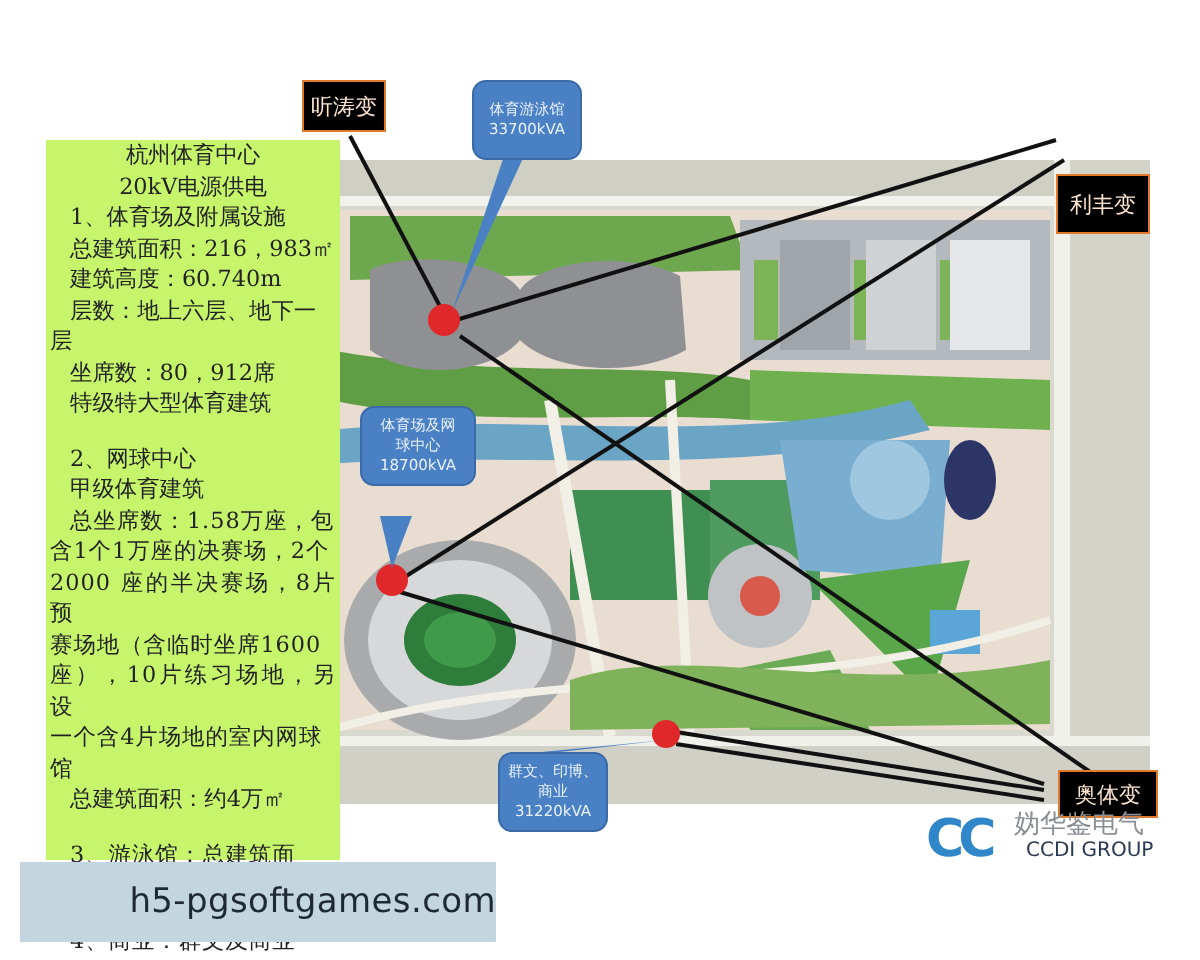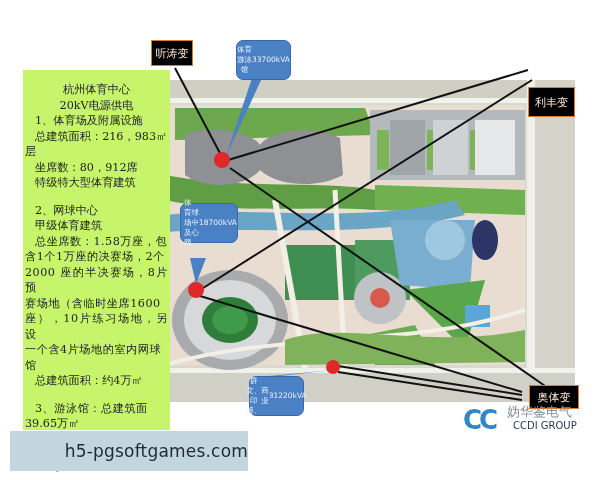--- a/index.html
+++ b/index.html
@@ -2,32 +2,32 @@
 <html><head>
 <meta charset="utf-8">
 <style>
   html, body { margin:0; padding:0; }
   body { width:600px; height:480px; background:#ffffff; position:relative; overflow:hidden;
          font-family:"DejaVu Serif", serif; }
   .map { position:absolute; left:165px; top:80px; width:410px; height:322px; overflow:hidden;
          background:#dcdcd4; }
   .map svg { display:block; }
   .info { position:absolute; left:23px; top:70px; width:147px; height:360px; background:#c6f56b;
-          color:#222; font-size:11.2px; line-height:15.5px; padding:12px 2px; box-sizing:border-box;
+          color:#222; font-size:11.2px; line-height:15.5px; padding:0 2px; box-sizing:border-box;
           font-family:"DejaVu Serif", serif; }
   .info .c { text-align:center; }
   .info .i { text-indent:10px; }
   .info .j { text-align:justify; letter-spacing:0.5px; }
   .info .gap { height:12px; }
   .sub { position:absolute; background:#000000; color:#fbe3cf; font-size:11px; text-align:center;
          border:1px solid #e07a2a; box-sizing:border-box; display:flex; align-items:center; justify-content:center;
          font-family:"DejaVu Sans", sans-serif; }
   .callout { position:absolute; background:#4a80c4; color:#e9f1fb; border-radius:7px; border:1px solid #3a6aa8;
              text-align:center; font-family:"DejaVu Sans", sans-serif; font-size:7.5px; line-height:10px;
-             display:flex; align-items:center; justify-content:center; box-sizing:border-box; }
+             display:flex; flex-direction:column; align-items:center; justify-content:center; box-sizing:border-box; }
   .wm { position:absolute; left:10px; top:431px; width:238px; height:40px; background:#c3d6e0;
         color:#1e2a33; font-family:"DejaVu Sans", sans-serif; font-size:17px; display:flex; align-items:center;
         justify-content:flex-end; letter-spacing:0.2px; }
   .logo { position:absolute; left:455px; top:403px; width:130px; height:30px; }
   .logo .mark { position:absolute; left:8px; top:2px; font-family:"DejaVu Sans", sans-serif; font-size:26px;
                 font-weight:bold; color:#2f86c9; letter-spacing:-3px; }
   .logo .cn { position:absolute; left:52px; top:0px; font-family:"DejaVu Sans", sans-serif; font-size:13px; color:#8a8f95; }
   .logo .en { position:absolute; left:58px; top:17px; font-family:"DejaVu Sans", sans-serif; font-size:10px; color:#2a3a52; }
   .overlay { position:absolute; left:0; top:0; pointer-events:none; }
 </style>
@@ -118,20 +118,22 @@
   <path d="M252 78 L262 78 L226 156 Z" fill="#4a80c4"></path>
   <path d="M190 258 L206 258 L196 284 Z" fill="#4a80c4"></path>
   <path d="M250 378 L262 378 L333 370 Z" fill="#4a80c4"></path>
 </svg>
 
 <div class="info">
   <div class="c">杭州体育中心</div>
   <div class="c">20kV电源供电</div>
   <div class="i">1、体育场及附属设施</div>
   <div class="i">总建筑面积：216，983㎡</div>
+  <div class="i">建筑高度：60.740m</div>
+  <div class="i">层数：地上六层、地下一</div>
   <div>层</div>
   <div class="i">坐席数：80，912席</div>
   <div class="i">特级特大型体育建筑</div>
   <div class="gap"></div>
   <div class="i">2、网球中心</div>
   <div class="i">甲级体育建筑</div>
   <div class="i j">总坐席数：1.58万座，包</div>
   <div class="j">含1个1万座的决赛场，2个</div>
   <div class="j">2000 座的半决赛场，8片预</div>
   <div class="j">赛场地（含临时坐席1600</div>

